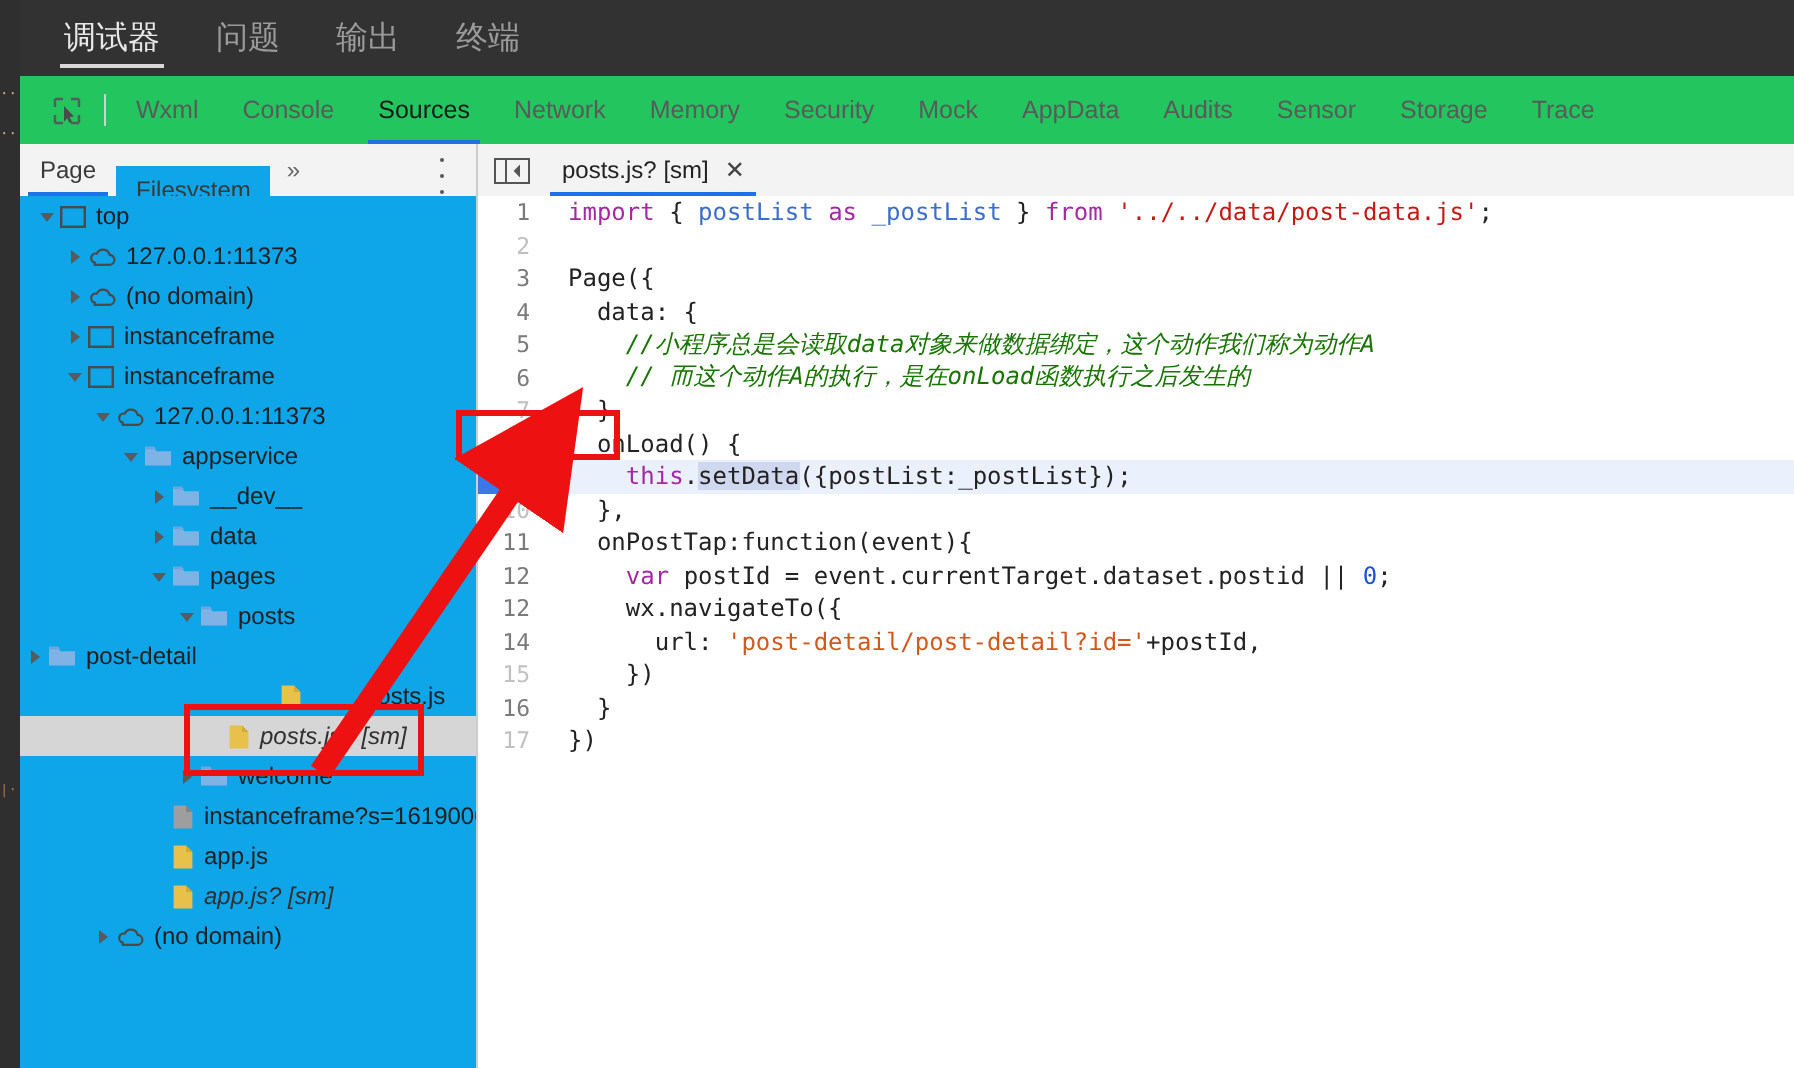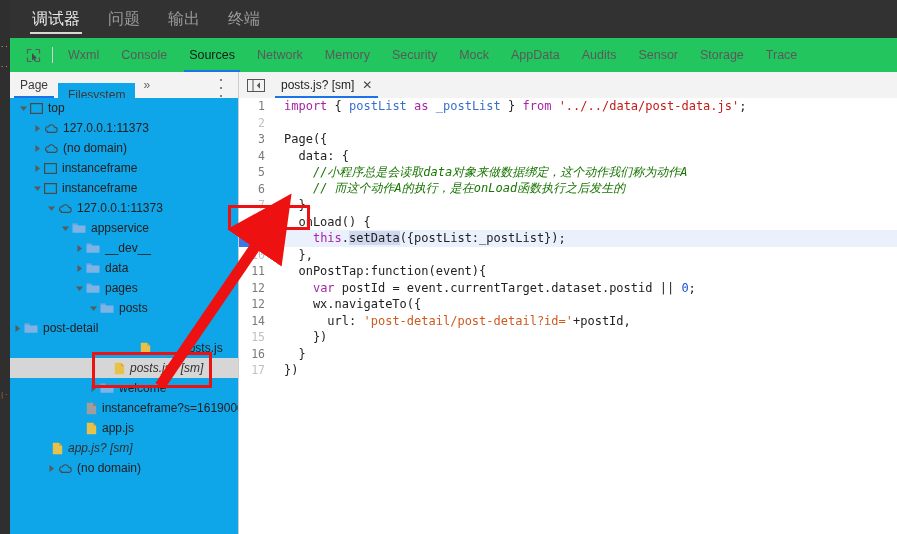--- a/index.html
+++ b/index.html
@@ -512,21 +512,21 @@
       <div class="trow" style="padding-left: 62px;">
         <span class="tw"><span style="display:inline-block;width:9px"></span></span>
         <span class="ticon">
           <svg width="11" height="13" viewBox="0 0 11 13">
             <path d="M0.8 0.8h6.2l3.2 3.2v8.2H0.8z" fill="#e8c14a"></path>
             <path d="M7 0.8l3.2 3.2H7z" fill="#d4ab32"></path>
           </svg>
         </span>
         <span class="tlabel">app.js</span>
       </div>
-      <div class="trow" style="padding-left: 28px;">
+      <div class="trow" style="padding-left: 62px;">
         <span class="tw"><span style="display:inline-block;width:9px"></span></span>
         <span class="ticon">
           <svg width="11" height="13" viewBox="0 0 11 13">
             <path d="M0.8 0.8h6.2l3.2 3.2v8.2H0.8z" fill="#e8c14a"></path>
             <path d="M7 0.8l3.2 3.2H7z" fill="#d4ab32"></path>
           </svg>
         </span>
         <span class="tlabel it">app.js? [sm]</span>
       </div>
       <div class="trow" style="padding-left: 34px;">

